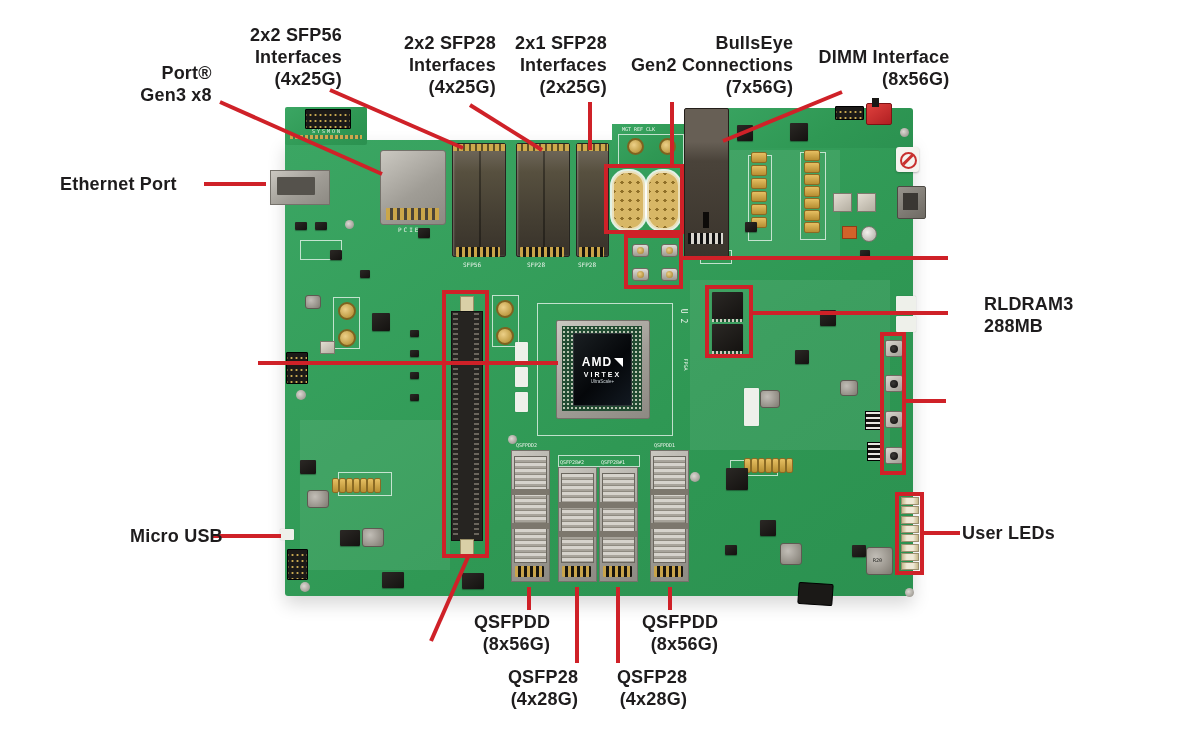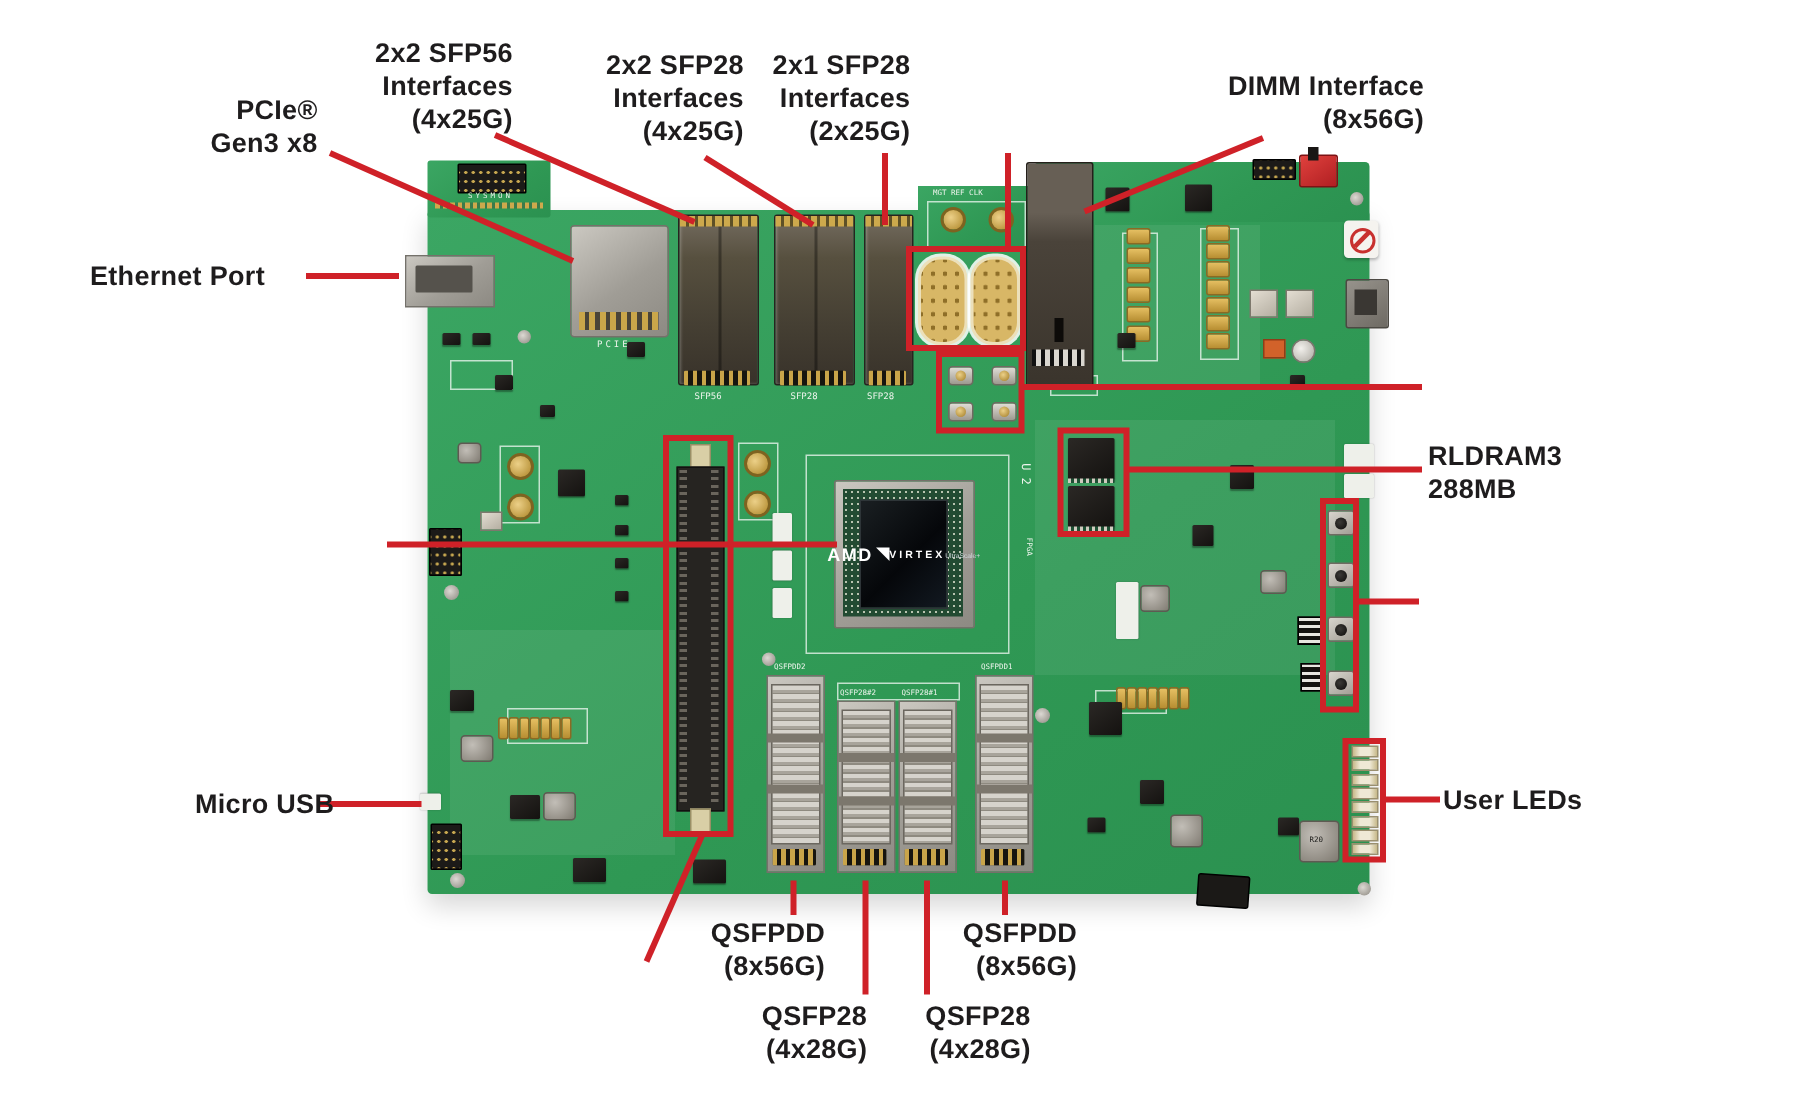--- a/index.html
+++ b/index.html
@@ -44,21 +44,21 @@
         background-image:radial-gradient(circle,#8f6f28 1.5px,transparent 1.7px);background-size:8px 9px;
         background-position:4px 5px;box-shadow:0 0 0 2px rgba(255,255,255,.85);}
   .smk{position:absolute;background:linear-gradient(180deg,#e0ddd6,#9d998f);border:1px solid #6e6a61;border-radius:3px;z-index:3;}
   .smk i{position:absolute;left:50%;top:50%;width:7px;height:7px;margin:-3.5px 0 0 -3.5px;border-radius:50%;
          background:radial-gradient(circle at 40% 40%,#ecd088,#a07a22);}
   .pinhdr{background:#1c1a18;background-image:radial-gradient(circle,#c8a850 1px,transparent 1.2px);
           background-size:5px 6px;background-position:2px 2px;border:1px solid #000;border-radius:1px;}
   .fpga-sub{background:#224b32;background-image:radial-gradient(circle,#b9c4b0 .8px,transparent 1px);
             background-size:4px 4px;}
   .fpga-die{background:linear-gradient(135deg,#1a1f22,#05070a 55%,#121921);border:1px solid #2e3538;
-            display:flex;flex-direction:row;align-items:center;justify-content:center;color:#fff;}
+            display:flex;flex-direction:column;align-items:center;justify-content:center;color:#fff;}
   .amdrow{display:flex;align-items:center;gap:2px;font-weight:bold;font-size:12px;letter-spacing:1px;}
   .amdarrow{width:0;height:0;border-top:9px solid #fff;border-left:9px solid transparent;display:inline-block;}
   .sticker{background:#f5f3ef;border-radius:3px;box-shadow:0 1px 2px rgba(0,0,0,.25);}
   .sticker i{position:absolute;left:50%;top:50%;width:13px;height:13px;margin:-7.5px 0 0 -7.5px;
              border:2.5px solid #c8302e;border-radius:50%;}
   .sticker i::after{content:"";position:absolute;left:-1px;top:4px;width:14px;height:2.5px;background:#c8302e;
              transform:rotate(-45deg);}
   .dipsw{background:#14120f;background-image:repeating-linear-gradient(180deg,#e8e6e0 0 2px,#14120f 2px 5px);
          border:1px solid #000;}
 </style>
@@ -262,41 +262,46 @@
       <rect x="897" y="494" width="25" height="79"></rect>
     </g>
   </svg>
 
   <div class="callout center" style="left:296px;top:24px;">
     <span>2x2 SFP56</span>
       <span>Interfaces</span>
       <span>(4x25G)</span>
     </div>
   <div class="callout center" style="left:176px;top:62px;">
-    <span>PCIe®</span>
+    <span>Port®</span>
       <span>Gen3 x8</span>
     </div>
   <div class="callout center" style="left:450px;top:32px;">
     <span>2x2 SFP28</span>
       <span>Interfaces</span>
       <span>(4x25G)</span>
     </div>
   <div class="callout center" style="left:561px;top:32px;">
     <span>2x1 SFP28</span>
       <span>Interfaces</span>
       <span>(2x25G)</span>
     </div>
+  <div class="callout center" style="left:712px;top:32px;">
+    <span>BullsEye</span>
+      <span>Gen2 Connections</span>
+      <span>(7x56G)</span>
+    </div>
   <div class="callout center" style="left:884px;top:46px;">
     <span>DIMM Interface</span>
       <span>(8x56G)</span>
     </div>
   <div class="callout" style="left:60px;top:173px;">
     <span>Ethernet Port</span>
     </div>
-  <div class="callout" style="left:952px;top:293px;">
+  <div class="callout" style="left:984px;top:293px;">
     <span>RLDRAM3</span>
       <span>288MB</span>
     </div>
   <div class="callout" style="left:130px;top:525px;">
     <span>Micro USB</span>
     </div>
   <div class="callout" style="left:962px;top:522px;">
     <span>User LEDs</span>
     </div>
   <div class="callout center" style="left:512px;top:611px;">

